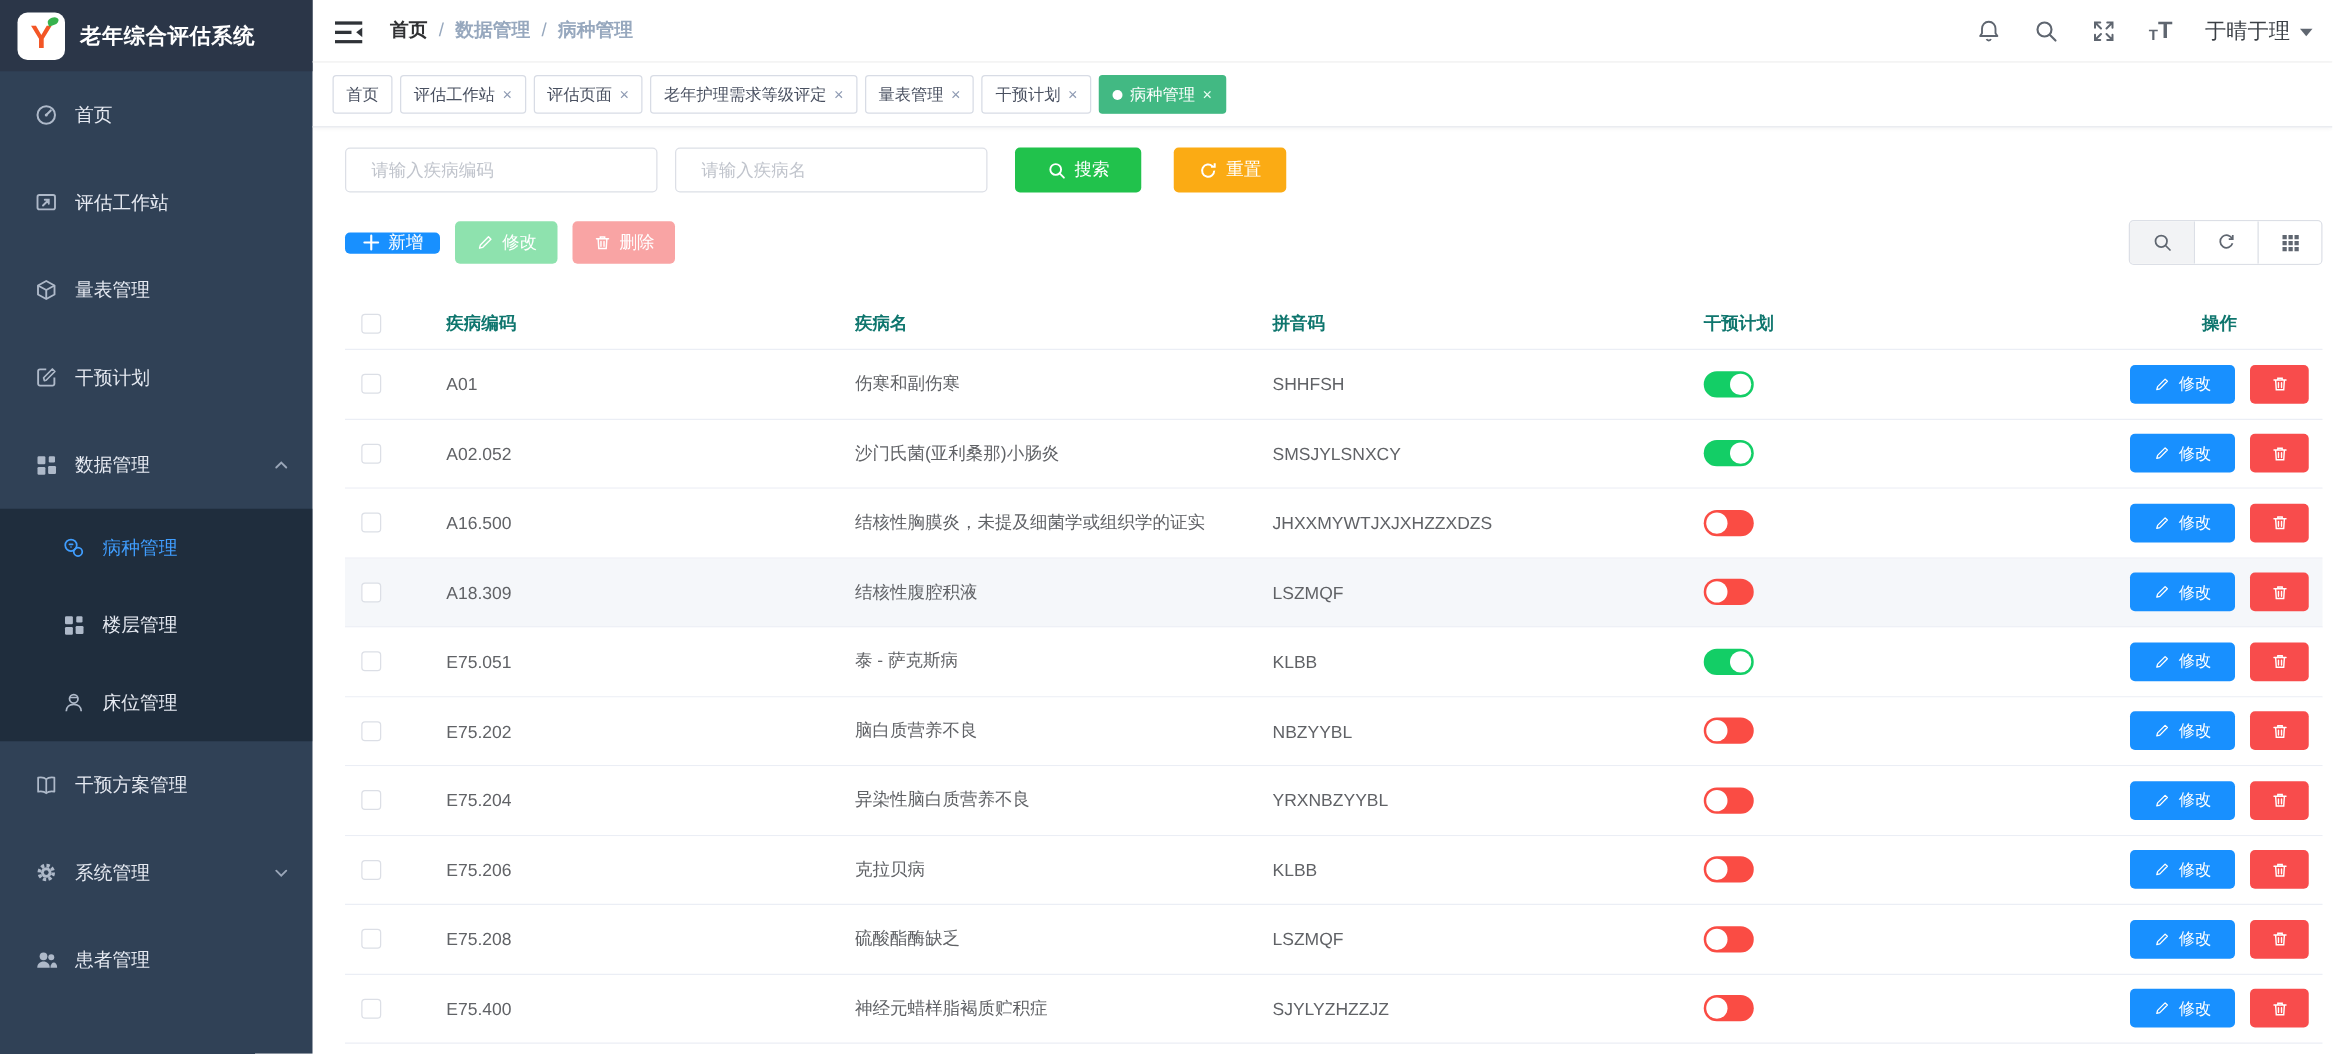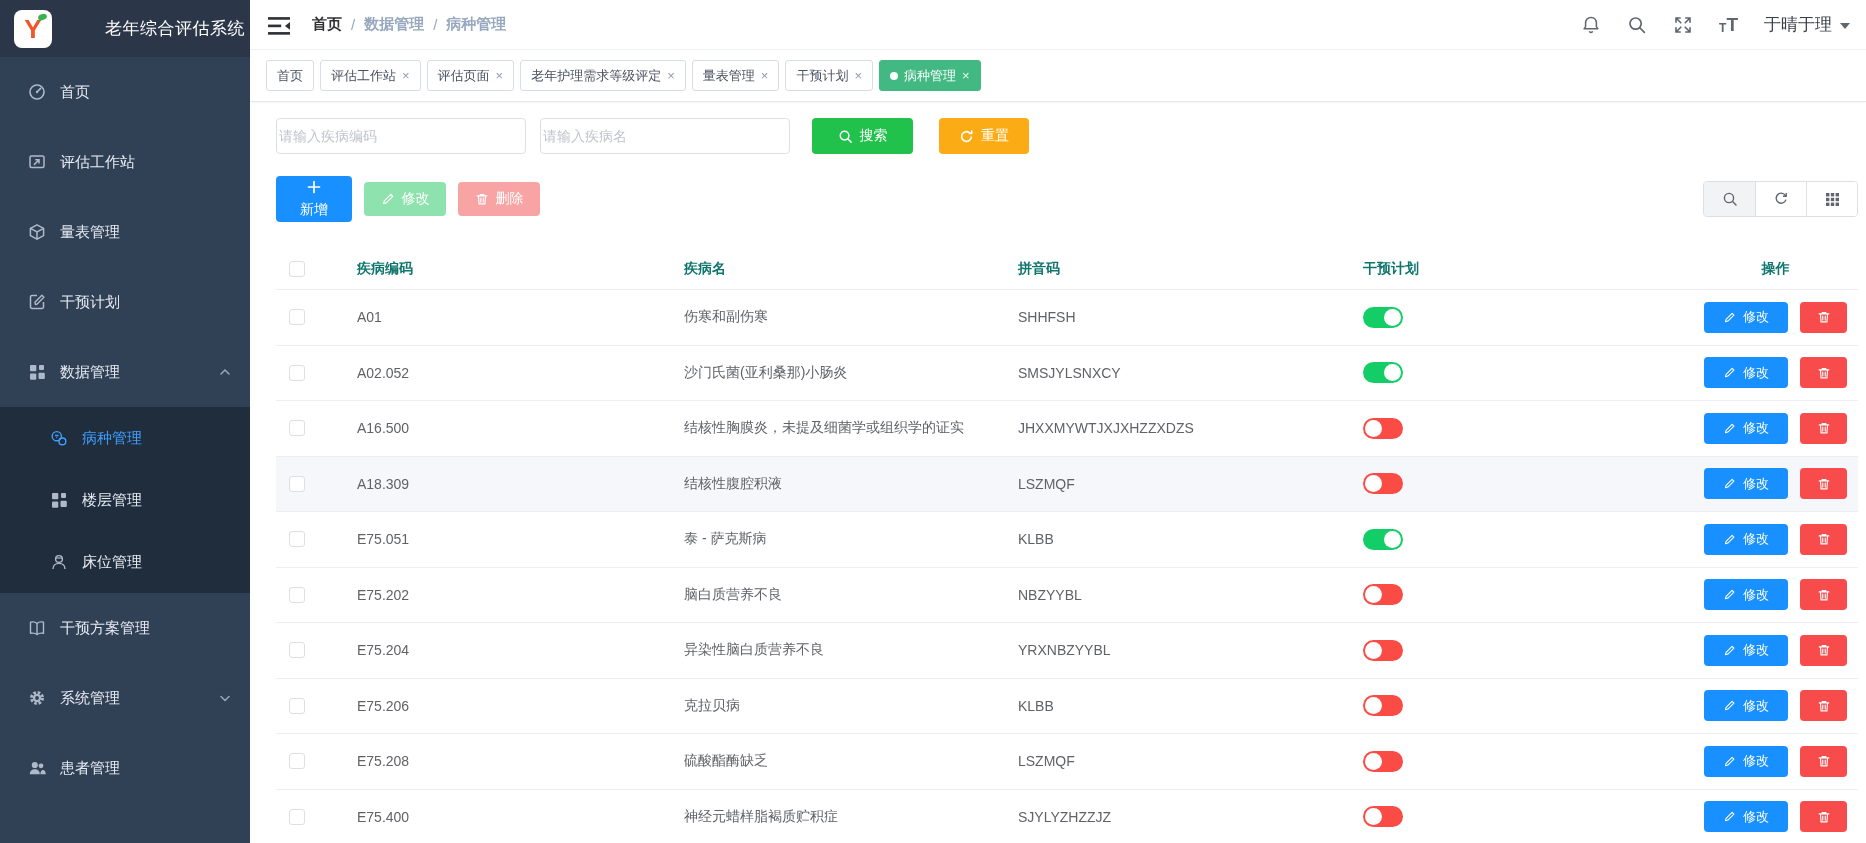--- a/index.html
+++ b/index.html
@@ -5,21 +5,21 @@
   * { margin:0; padding:0; box-sizing:border-box; }
   html,body { width:1866px; height:843px; overflow:hidden; }
   body { font-family:"Liberation Sans","DejaVu Sans",sans-serif; display:flex; background:#fff; color:#303133; }
 
   
   .sidebar { width:250px; height:100%; background:#304156; flex-shrink:0; display:flex; flex-direction:column; }
   .logo { height:57px; background:#2b3648; display:flex; align-items:center; padding-left:14px; gap:12px; flex-shrink:0; }
   .logo-box { width:38px; height:38px; background:#fff; border-radius:8px; display:flex; align-items:center; justify-content:center; position:relative; }
   .logo-y { color:#f35626; font-size:26px; font-weight:bold; line-height:1; }
   .logo-leaf { position:absolute; top:4px; right:5px; width:9px; height:6px; background:#37b24d; border-radius:50% 50% 50% 0; transform:rotate(-20deg); }
-  .logo-title { color:#fff; font-size:17px; font-weight:normal; letter-spacing:.5px;margin-left:41px; }
+  .logo-title { color:#fff; font-size:17px; font-weight:bold; letter-spacing:.5px; }
   .menu { flex:1; overflow:hidden; }
   .menu-item { height:70px; display:flex; align-items:center; padding:0 19px 0 28px; color:#e6eaf2; font-size:15px; cursor:pointer; }
   .menu-item .mi-icon { width:18px; height:18px; color:#aeb9c9; margin-right:14px; flex-shrink:0; }
   .menu-item .mi-label { flex:1; }
   .menu-item .chev { width:12px; height:12px; color:#9aa6b8; }
   .submenu { background:#1f2d3d; }
   .submenu .menu-item { height:62px; padding-left:50px; }
   .submenu .menu-item.active { color:#409eff; }
   .submenu .menu-item.active .mi-icon { color:#409eff; }
   svg { display:block; }
@@ -44,27 +44,27 @@
   .tagbar { height:52px; border-bottom:1px solid #e3e6eb; display:flex; align-items:center; padding-left:16px; gap:6px; flex-shrink:0; box-shadow:0 1px 3px rgba(0,0,0,.04); }
   .tag { height:31px; display:inline-flex; align-items:center; padding:0 10px; border:1px solid #d8dce5; border-radius:3px; background:#fff; color:#495060; font-size:13px; cursor:pointer; gap:6px; }
   .tag .tag-close { font-size:13px; color:#8f9bb3; line-height:1; cursor:pointer; }
   .tag.active { background:#42b983; border-color:#42b983; color:#fff; }
   .tag.active .tag-close { color:#eafff4; }
   .tag .dot { width:8px; height:8px; border-radius:50%; background:#fff; }
 
   
   .content { flex:1; padding:16px 8px 0 26px; overflow:hidden; }
   .search-row { display:flex; align-items:center; gap:14px; }
-  .s-input { width:250px; height:36px; border:1px solid #dcdfe6; border-radius:4px; padding:0 2px; font-size:14px; color:#606266; outline:none; font-family:inherit; }
+  .s-input { width:250px; height:36px; border:1px solid #dcdfe6; border-radius:4px; padding:0 20px; font-size:14px; color:#606266; outline:none; font-family:inherit; }
   .s-input::placeholder { color:#c0c4cc; }
   .btn { border:none; border-radius:4px; color:#fff; font-size:14px; display:inline-flex; align-items:center; justify-content:center; gap:7px; cursor:pointer; font-family:inherit; }
   .btn-search { width:101px; height:36px; background:#21c24c; margin-left:8px; }
   .btn-reset { width:90px; height:36px; background:#fbab14; margin-left:12px; }
   .toolbar-row { margin-top:22px; display:flex; align-items:center; }
-  .btn-add { width:76px; height:46px; background:#1890ff;flex-direction:column; }
+  .btn-add { width:76px; height:17px; background:#1890ff; }
   .btn-edit-main { width:82px; height:34px; background:#8ee2ae; margin-left:12px; cursor:default; }
   .btn-del-main { width:82px; height:34px; background:#f9a4a4; margin-left:12px; cursor:default; }
   .icon-group { margin-left:auto; display:flex; border:1px solid #dcdfe6; border-radius:4px; overflow:hidden; }
   .ig-btn { width:51px; height:34px; background:#fff; border:none; display:flex; align-items:center; justify-content:center; color:#5f6670; cursor:pointer; }
   .ig-btn + .ig-btn { border-left:1px solid #dcdfe6; }
   .ig-btn.first { background:#f2f3f5; }
 
   
   .table { margin-top:26px; font-size:14px; }
   .trow, .thead { display:flex; align-items:center; border-bottom:1px solid #ebeef5; }

